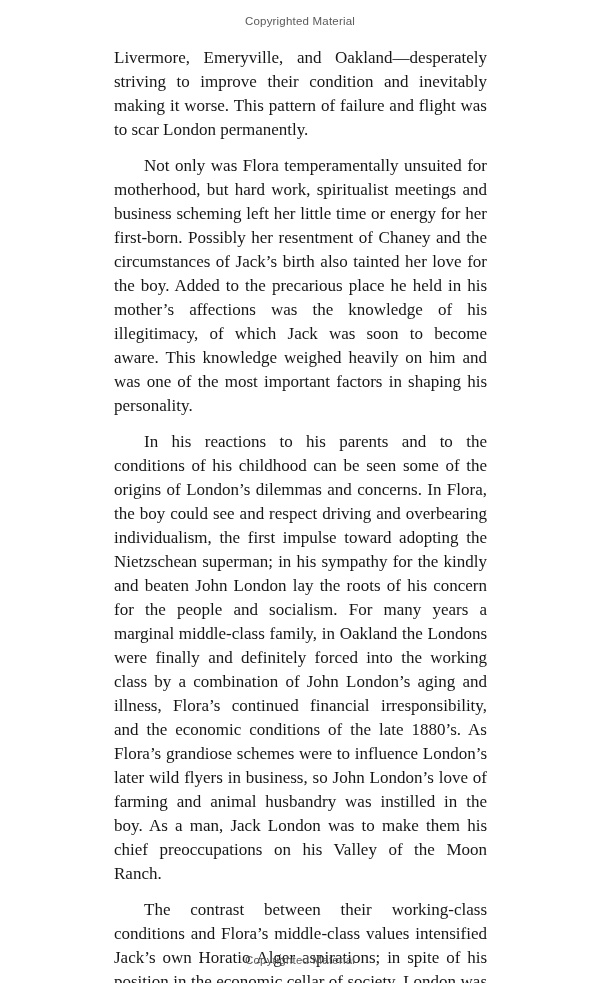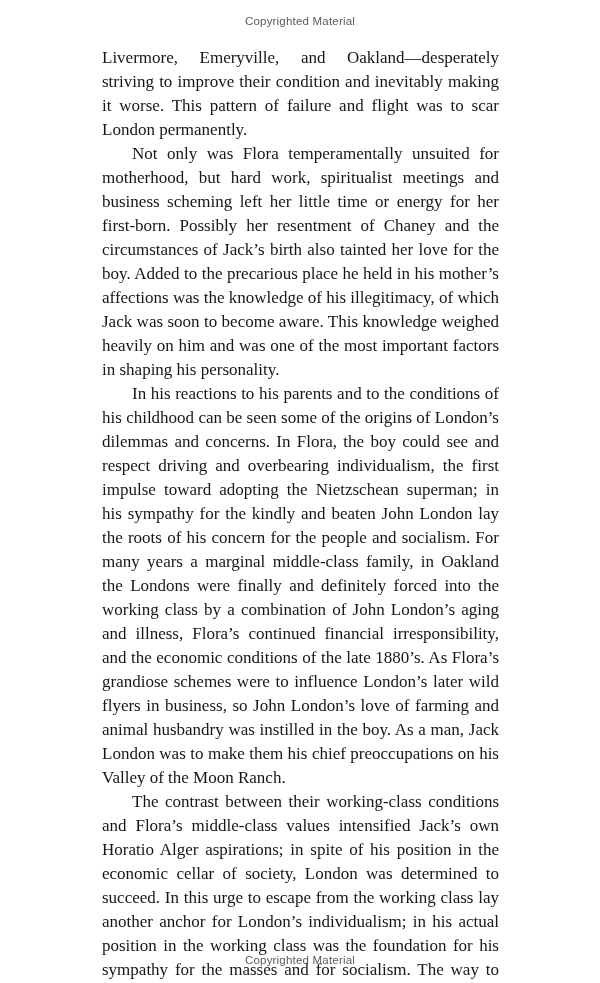--- a/index.html
+++ b/index.html
@@ -55,21 +55,21 @@
     color: #1a1a1a;
   }
   .body-text {
     margin: 19px 57px 0 58px;
     text-align: justify;
     font-size: 17px;
     line-height: 24px;
     color: #161616;
   }
   .body-text p {
-    margin: 0;
+    margin: 12px;
     text-indent: 30px;
   }
   .body-text p.first {
     text-indent: 0;
   }
 </style>
 </head>
 <body>
 
 <div class="page">

